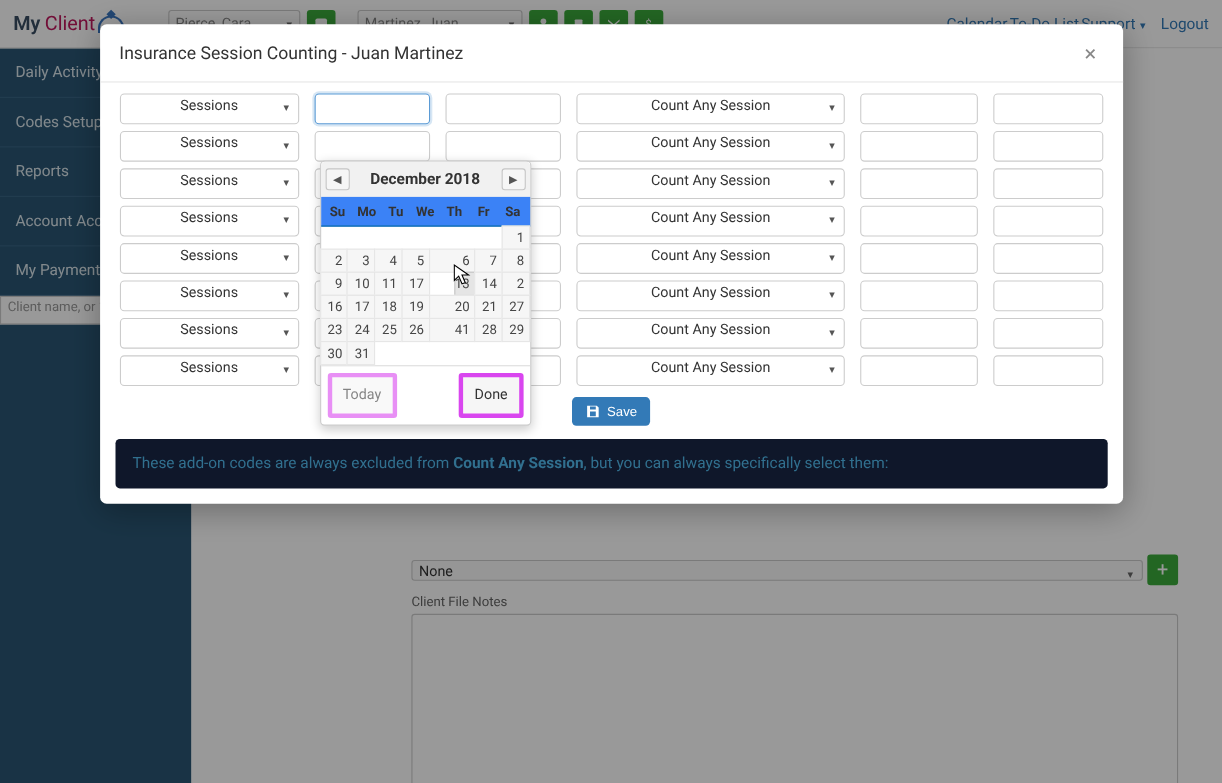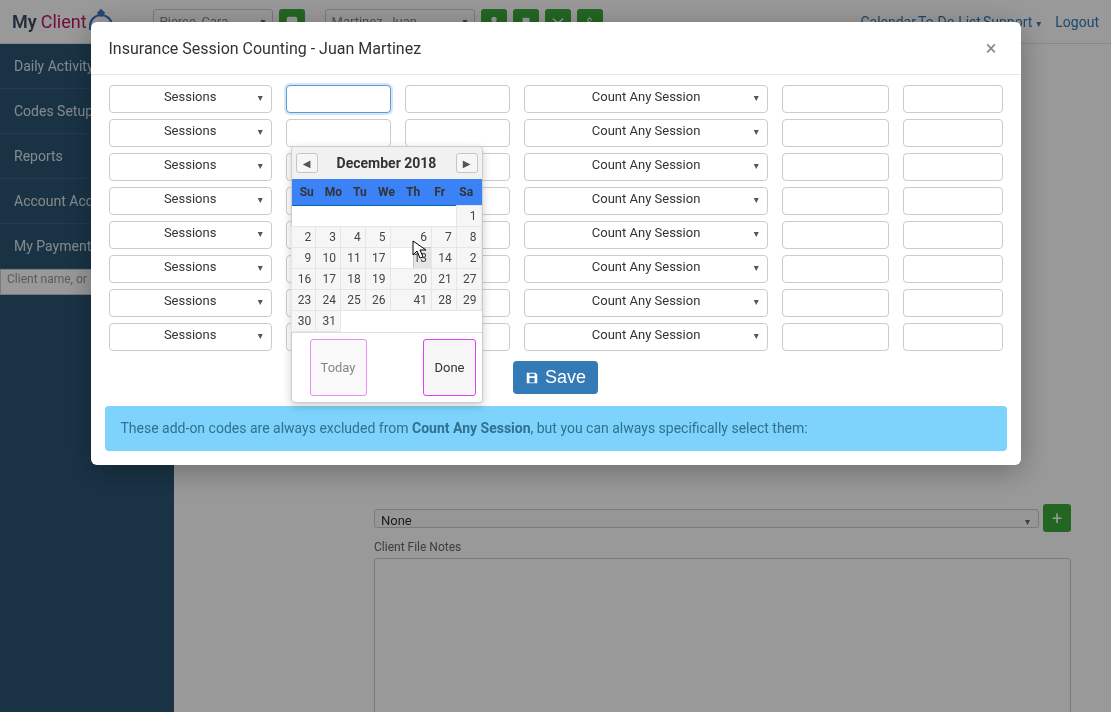--- a/index.html
+++ b/index.html
@@ -54,38 +54,38 @@
     .col-allowed { width: 112px; }
     .col-auth { width: 104px; }
 
     .row { display:flex; gap:14px; align-items:center; margin-bottom:6px; padding:0 4px;text-align:center; }
     .sel { height: 28px; border:1px solid #ccc; border-radius:4px; padding: 3px 8px; font-size:13px; position:relative; color:#333; background:#fff; }
     .sel::after { content:"▾"; position:absolute; right:8px; top:6px; color:#555; font-size:10px; }
     .inp { height:28px; border:1px solid #ccc; border-radius:4px; background:#fff; }
     .inp.focused { border:1px solid #5b9bd5; box-shadow: 0 0 0 2px rgba(91,155,213,.25); }
 
     .save-row { display:flex; justify-content:center; margin:10px 0 12px; }
-    .save-btn { background:#337ab7; color:#fff; border:none; border-radius:4px; padding:6px 12px; font-size:18px; display:flex; align-items:center; gap:6px; cursor:pointer; }
-
-    .info-box { background:#7dd3fc; border-radius:4px; padding:12px 16px; color:#31708f; font-size:14px; line-height:1.5; }
+    .save-btn { background:#337ab7; color:#fff; border:none; border-radius:4px; padding:6px 12px; font-size:12px; display:flex; align-items:center; gap:6px; cursor:pointer; }
+
+    .info-box { background:#0f172a; border-radius:4px; padding:12px 16px; color:#31708f; font-size:14px; line-height:1.5; }
     .info-box b { color:#31708f; }
 
     
     .datepicker { position:absolute; top:124px; left:200px; width:192px; background:#fff; border:1px solid #ccc; border-radius:4px; box-shadow: 0 3px 10px rgba(0,0,0,.2); font-size:12px; z-index:100; }
     .dp-header { display:flex; align-items:center; justify-content:space-between; padding:6px 4px; background:#f1f1f1; border-radius:4px 4px 0 0; }
     .dp-nav { width:22px; height:20px; border:1px solid #c5c5c5; background:#f6f6f6; border-radius:3px; display:flex; align-items:center; justify-content:center; cursor:pointer; color:#555; font-size:10px; }
     .dp-title { font-weight:700; font-size:14px; color:#333; }
     .dp-dow { display:grid; grid-template-columns: repeat(7, 1fr); text-align:center; font-weight:700; padding:4px 2px; background:#3b82f6; border-bottom:1px solid #0369a1;}
     .dp-dow span { padding:2px 0; color:#333; font-size:12px;}
     .dp-grid { display:grid; grid-template-columns: repeat(7, 1fr); }
     .dp-cell { height:22px; border:1px solid #e6e6e6; margin:-1px 0 0 -1px; display:flex; align-items:center; justify-content:flex-end; padding-right:4px; background:#f6f6f6; color:#454545; cursor:pointer; font-size:12px;}
     .dp-cell.empty { background:transparent; border-color:transparent; cursor:default; }
     .dp-cell.hover { border-color:#c5c5c5; background:#e5e5e5;margin-left:22px; }
     .dp-footer { display:flex; justify-content:space-between; padding:6px 6px; border-top:1px solid #ddd; }
-    .dp-btn { padding:20px 10px; font-size:13px; border:1px solid #d946ef; border-radius:3px; cursor:pointer; background:#f6f6f6;margin-left:12px;}
+    .dp-btn { padding:9px 10px; font-size:13px; border:4px solid #d946ef; border-radius:3px; cursor:pointer; background:#f6f6f6;}
     .dp-btn.disabled { opacity:.6; cursor:default; }
 
     .cursor { position:fixed; width:16px; height:20px; pointer-events:none; z-index:9999; }
   </style>
 </head>
 <body>
 
 <div class="app-header">
   <div class="logo">
     <span class="my">My</span>

